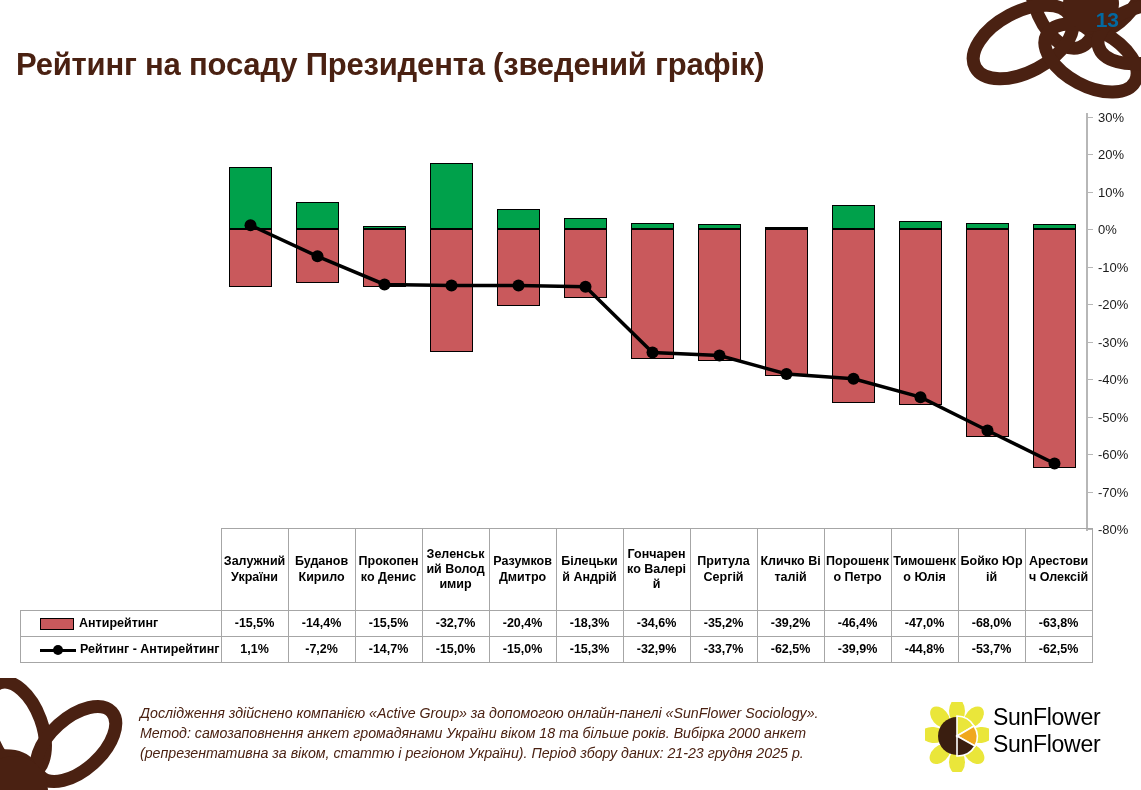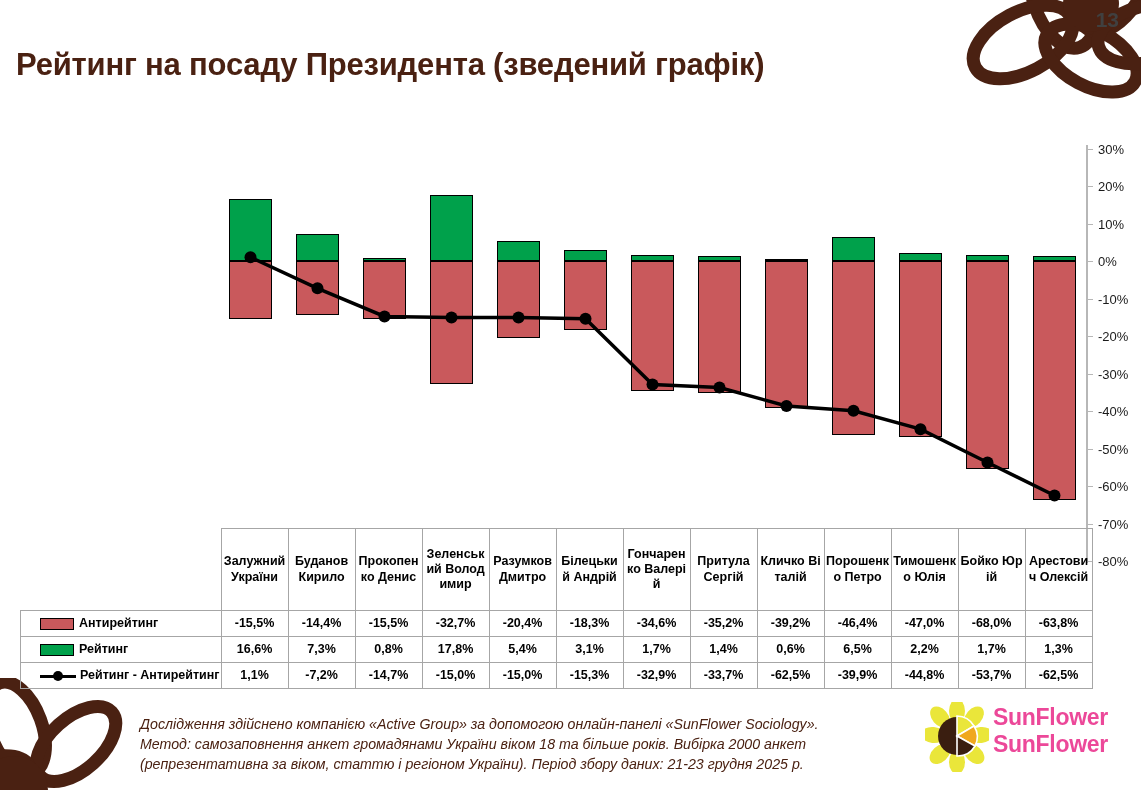--- a/index.html
+++ b/index.html
@@ -9,33 +9,33 @@
     position: relative; overflow: hidden;
     background: #ffffff;
     font-family: "Liberation Sans", sans-serif;
   }
 
   
   .flower-tr { position: absolute; top: -70px; right: -40px; width: 230px; height: 200px; pointer-events: none; }
   .flower-bl { position: absolute; bottom: -58px; left: -42px; width: 190px; height: 170px; pointer-events: none; }
   .page-num {
     position: absolute; top: 8px; right: 22px;
-    font-size: 21px; font-weight: bold; color: #404040;
+    font-size: 21px; font-weight: bold; color: #0369a1;
     font-family: "Liberation Sans", sans-serif; z-index: 5;
   }
 
   
   .title {
     position: absolute; left: 16px; top: 47px;
     font-size: 31px; font-weight: bold; color: #4a2112;
     letter-spacing: -0.2px; white-space: nowrap;
   }
 
   
-  #chart-area { position: absolute; left: 0; top: 104px; width: 1141px; height: 430px; margin-top: 32px; }
+  #chart-area { position: absolute; left: 0; top: 104px; width: 1141px; height: 430px; }
   .plot { position: absolute; left: 0; top: 0; width: 1082px; height: 430px; }
 
   .bar-col { position: absolute; bottom: 0; top: 0; }
   .seg-pos, .seg-neg {
     position: absolute; left: 0; width: 100%;
     border: 1px solid #000; box-sizing: border-box;
   }
   .seg-pos { background: #00a14b; }
   .seg-neg { background: #c9595c; }
 
@@ -78,28 +78,28 @@
   }
   .sw-line::after {
     content: ""; position: absolute; left: 13px; top: 1px; width: 10px; height: 10px;
     border-radius: 50%; background: #000;
   }
 
   
   .footnote {
     position: absolute; left: 140px; top: 703px; width: 730px;
     font-size: 14.2px; font-style: italic; color: #4a2112;
-    line-height: 1.42; font-family: "Liberation Sans", sans-serif; margin-top: 11px;
+    line-height: 1.42; font-family: "Liberation Sans", sans-serif;
   }
 
   
   .logo { position: absolute; left: 925px; top: 702px; width: 200px; height: 72px; }
   .logo-text {
     position: absolute; left: 68px; top: 2px;
-    font-size: 23px; font-weight: bold; color: #ec4899;
+    font-size: 23px; font-weight: normal; color: #000000;
     line-height: 1.16; letter-spacing: -0.3px;
   }
 </style>
 </head>
 <body>
 
 <svg class="flower-tr" viewBox="0 0 230 200">
   <g fill="none" stroke="#4a2112" stroke-width="13">
     <ellipse cx="112" cy="66" rx="30" ry="54" transform="rotate(-18 112 66)"></ellipse>
     <ellipse cx="163" cy="52" rx="30" ry="54" transform="rotate(28 163 52)"></ellipse>
@@ -256,36 +256,20 @@
         <td class="val">-18,3%</td>
         <td class="val">-34,6%</td>
         <td class="val">-35,2%</td>
         <td class="val">-39,2%</td>
         <td class="val">-46,4%</td>
         <td class="val">-47,0%</td>
         <td class="val">-68,0%</td>
         <td class="val">-63,8%</td>
       </tr>
       <tr>
-        <td class="legend-cell"><span class="sw sw-green"></span><span>Рейтинг</span></td>
-        <td class="val">16,6%</td>
-        <td class="val">7,3%</td>
-        <td class="val">0,8%</td>
-        <td class="val">17,8%</td>
-        <td class="val">5,4%</td>
-        <td class="val">3,1%</td>
-        <td class="val">1,7%</td>
-        <td class="val">1,4%</td>
-        <td class="val">0,6%</td>
-        <td class="val">6,5%</td>
-        <td class="val">2,2%</td>
-        <td class="val">1,7%</td>
-        <td class="val">1,3%</td>
-      </tr>
-      <tr>
         <td class="legend-cell"><span class="sw sw-line"></span><span>Рейтинг - Антирейтинг</span></td>
         <td class="val">1,1%</td>
         <td class="val">-7,2%</td>
         <td class="val">-14,7%</td>
         <td class="val">-15,0%</td>
         <td class="val">-15,0%</td>
         <td class="val">-15,3%</td>
         <td class="val">-32,9%</td>
         <td class="val">-33,7%</td>
         <td class="val">-62,5%</td>

